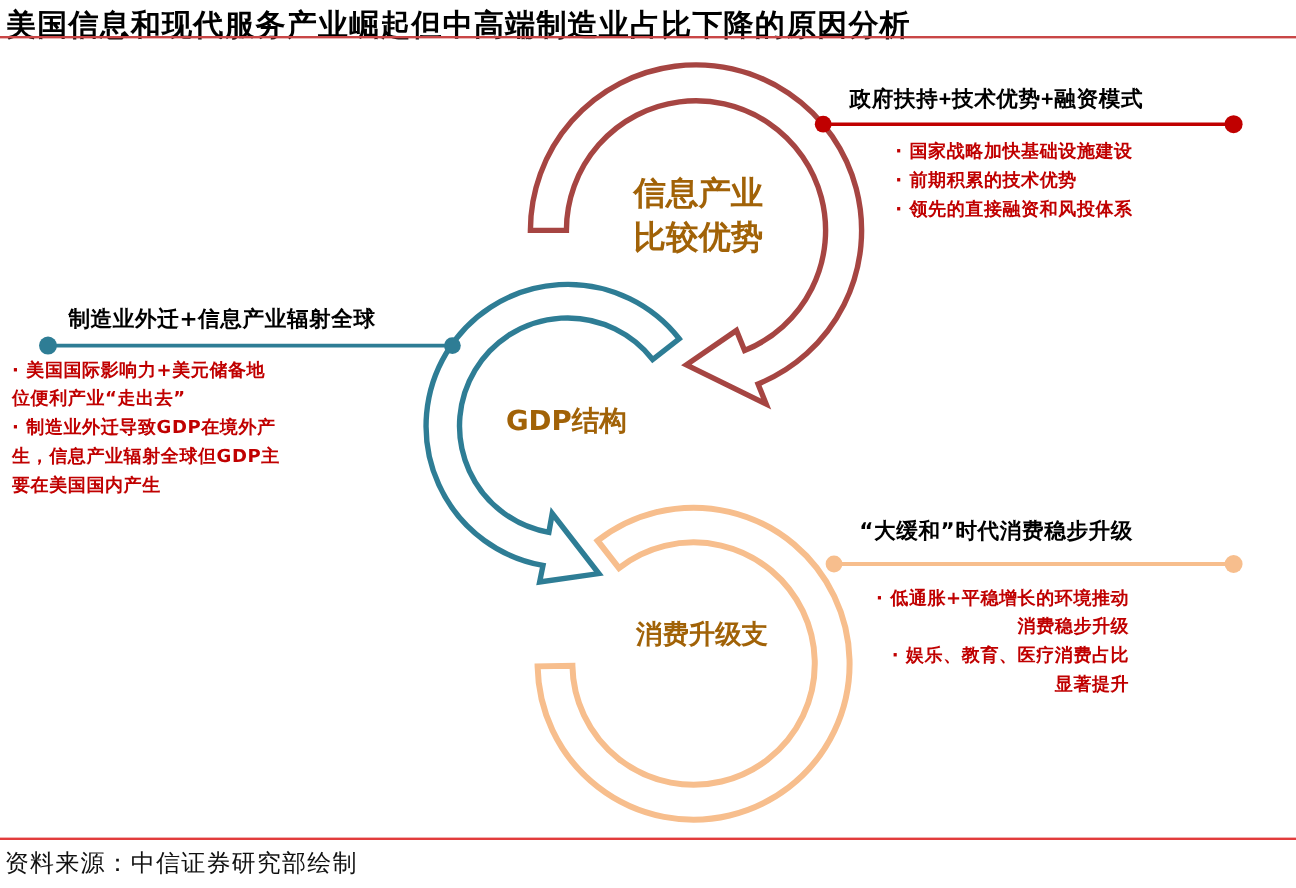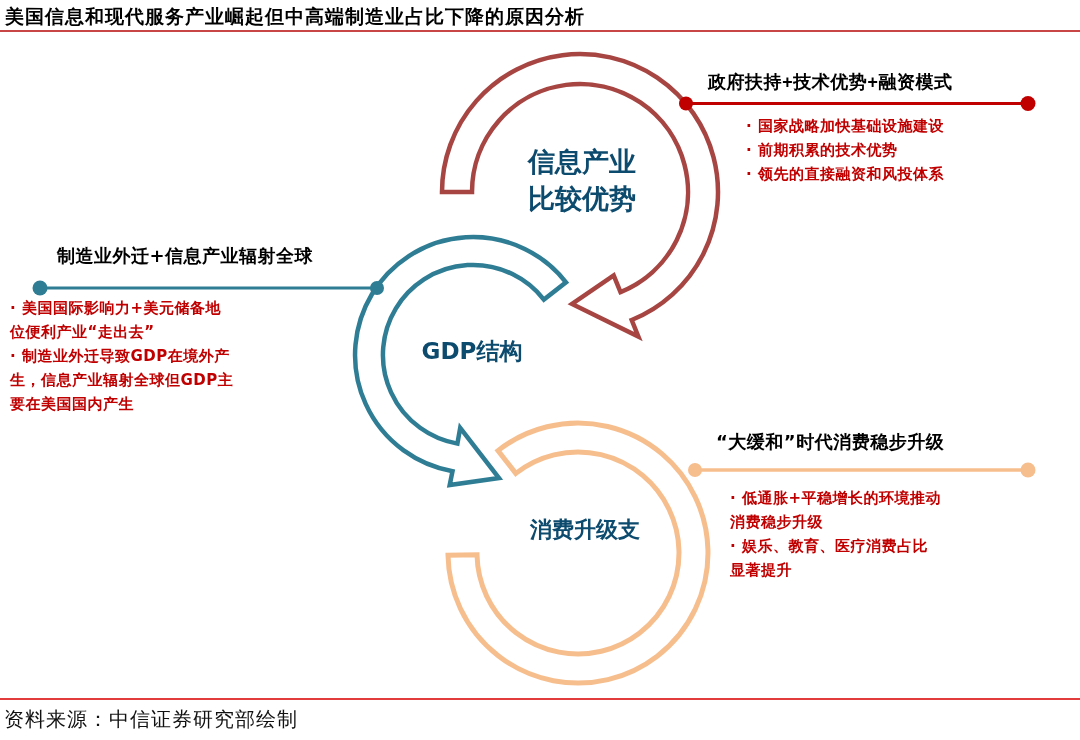--- a/index.html
+++ b/index.html
@@ -1,40 +1,40 @@
 <!DOCTYPE html>
 <html><head>
 <meta charset="utf-8">
 <style>
   html,body{margin:0;padding:0;background:#ffffff;}
   .stage{
     position:relative;width:1080px;height:740px;overflow:hidden;
     font-family:"DejaVu Sans","Liberation Sans",sans-serif;background:#fff;
   }
   .title{
-    position:absolute;left:5px;top:4px;font-size:19px;font-weight:bold;
+    position:absolute;left:5px;top:4px;font-size:25px;font-weight:bold;
     color:#000;letter-spacing:1px;white-space:nowrap;
   }
   .title-underline{position:absolute;left:0;top:30px;width:1080px;height:2px;background:#c94646;}
   .diagram-svg{position:absolute;left:0;top:0;}
-  .node-label{position:absolute;text-align:center;color:#0c4a6e;font-weight:bold;}
+  .node-label{position:absolute;text-align:center;color:#a16207;font-weight:bold;}
   .node-label div{white-space:nowrap;}
   .label-info{left:482px;top:143px;width:200px;font-size:27px;line-height:37px;}
   .label-gdp{left:352px;top:336px;width:240px;font-size:23px;line-height:31px;}
   .label-consumption{left:485px;top:512px;width:200px;font-size:22px;line-height:35px;}
   .anno{position:absolute;}
   .anno-heading{font-size:18px;font-weight:bold;color:#000;letter-spacing:0.5px;white-space:nowrap;}
   .anno-lines{font-size:15px;font-weight:bold;color:#c00000;line-height:24px;letter-spacing:0.5px;}
   .anno-lines .ln{white-space:nowrap;}
   .anno-top-right-h{left:708px;top:70px;font-family:Liberation Mono, monospace;}
   .anno-top-right-b{left:746px;top:114px;}
-  .anno-left-h{left:57px;top:244px;}
+  .anno-left-h{left:57px;top:254px;}
   .anno-left-b{left:10px;top:296px;}
   .anno-bottom-right-h{left:716px;top:430px;}
-  .anno-bottom-right-b{left:730px;top:486px;}
+  .anno-bottom-right-b{left:730px;top:486px;text-align:right;}
   .footer-line{position:absolute;left:0;top:698px;width:1080px;height:2px;background:#e23c3c;}
   .source{
     position:absolute;left:4px;top:706px;font-size:20px;color:#111;
     letter-spacing:1px;white-space:nowrap;font-weight:500;
   }
 </style>
 </head>
 <body>
 
 <div class="stage">

